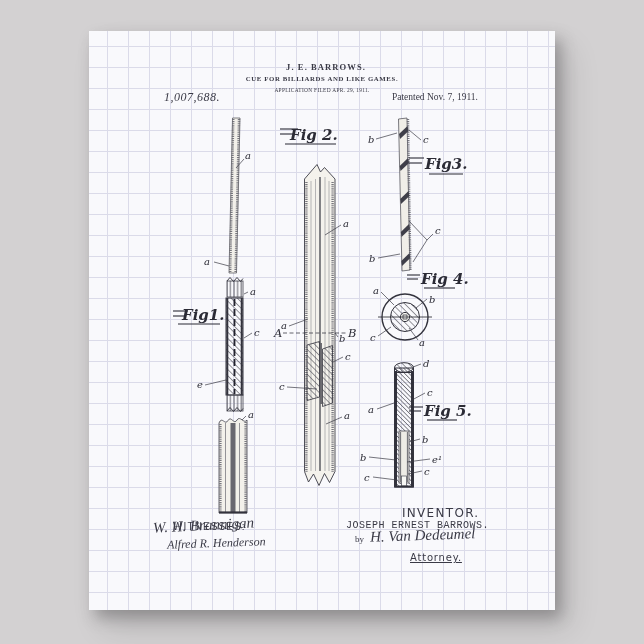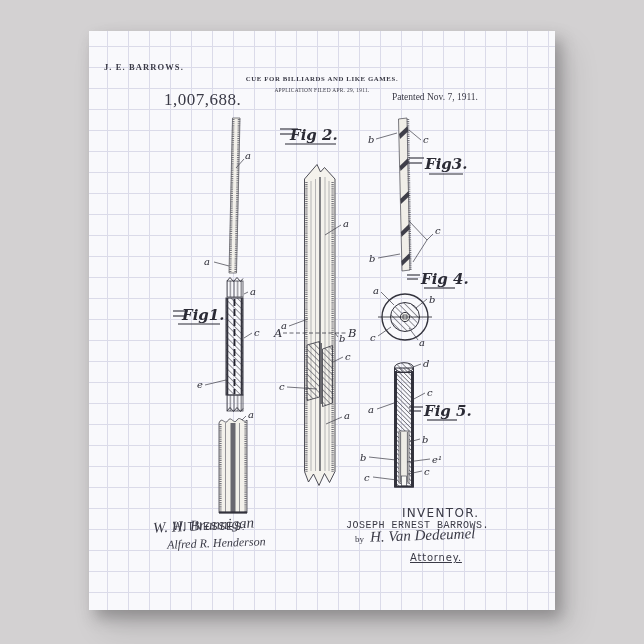--- a/index.html
+++ b/index.html
@@ -12,24 +12,24 @@
     position:absolute;left:89px;top:31px;width:466px;height:579px;
     background-color:#f9f9fc;
     background-image:
       linear-gradient(#dbdbe9 1px, transparent 1px),
       linear-gradient(90deg, #dbdbe9 1px, transparent 1px);
     background-size:21px 21px;
     background-position:-3px -6px;
     box-shadow:6px 8px 14px rgba(70,68,70,.38), 14px 18px 30px rgba(0,0,0,.12);
   }
   #poster .txt{position:absolute;color:#3a3a46;white-space:nowrap;}
-  .hdr-app  {top:31px;left:15px;right:0;font-size:8.5px;letter-spacing:1.1px;font-weight:bold;}
+  .hdr-app  {top:31px;left:8px;right:0;text-align:center;font-size:8.5px;letter-spacing:1.1px;font-weight:bold;}
   .hdr-title{top:44px;left:0;right:0;text-align:center;font-size:6.8px;letter-spacing:.6px;font-weight:bold;}
   .hdr-file {top:56px;left:0;right:0;text-align:center;font-size:5.4px;letter-spacing:.3px;color:#555560;}
-  .hdr-num  {top:59px;left:75px;font-size:17px;letter-spacing:.5px;}
+  .hdr-num  {top:59px;left:75px;font-size:12px;letter-spacing:.5px;font-style:italic;}
   .hdr-pat  {top:61px;right:77px;font-size:9.5px;font-weight:normal;}
   .wit-label{top:490px;left:84px;font-family:Liberation Sans, sans-serif;font-size:10px;letter-spacing:1.1px;color:#3a3a46;}
   .wit-sig1 {top:486px;left:64px;font-style:italic;font-size:15px;transform:rotate(-3deg);color:#2e2e39;}
   .wit-sig2 {top:505px;left:78px;font-style:italic;font-size:12px;transform:rotate(-2deg);color:#2e2e39;}
   .inv-label{top:475px;left:313px;font-family:"DejaVu Sans",sans-serif;font-size:12px;letter-spacing:1.3px;color:#3a3a46;}
   .inv-name {top:489px;left:257px;font-family:Liberation Mono, monospace;font-size:10px;letter-spacing:.5px;color:#33333e;}
   .by-label {top:503px;left:266px;font-size:9px;color:#2e2e39;}
   .att-sig  {top:496px;left:281px;font-style:italic;font-size:15px;transform:rotate(-2deg);color:#2e2e39;}
   .att-label{top:521px;left:321px;font-size:10px;letter-spacing:.8px;font-family:"DejaVu Sans",sans-serif;color:#3a3a46;text-decoration:underline;}
   svg .fl{font:italic bold 15px "DejaVu Serif",serif;fill:#2b2b35;}

